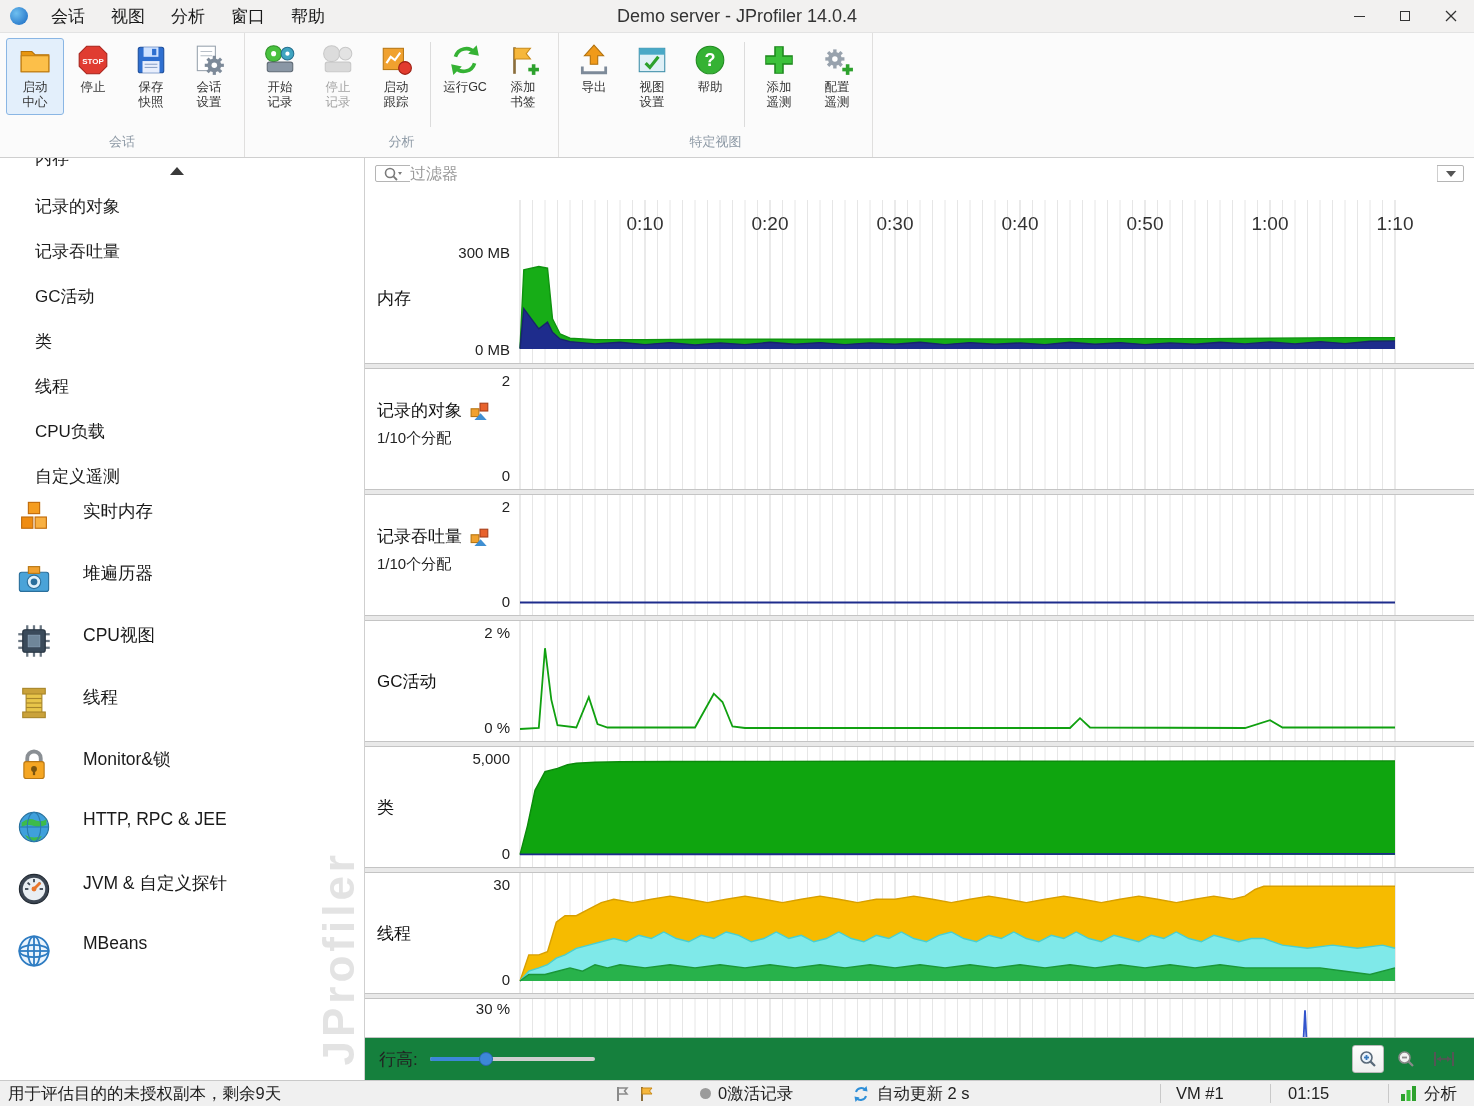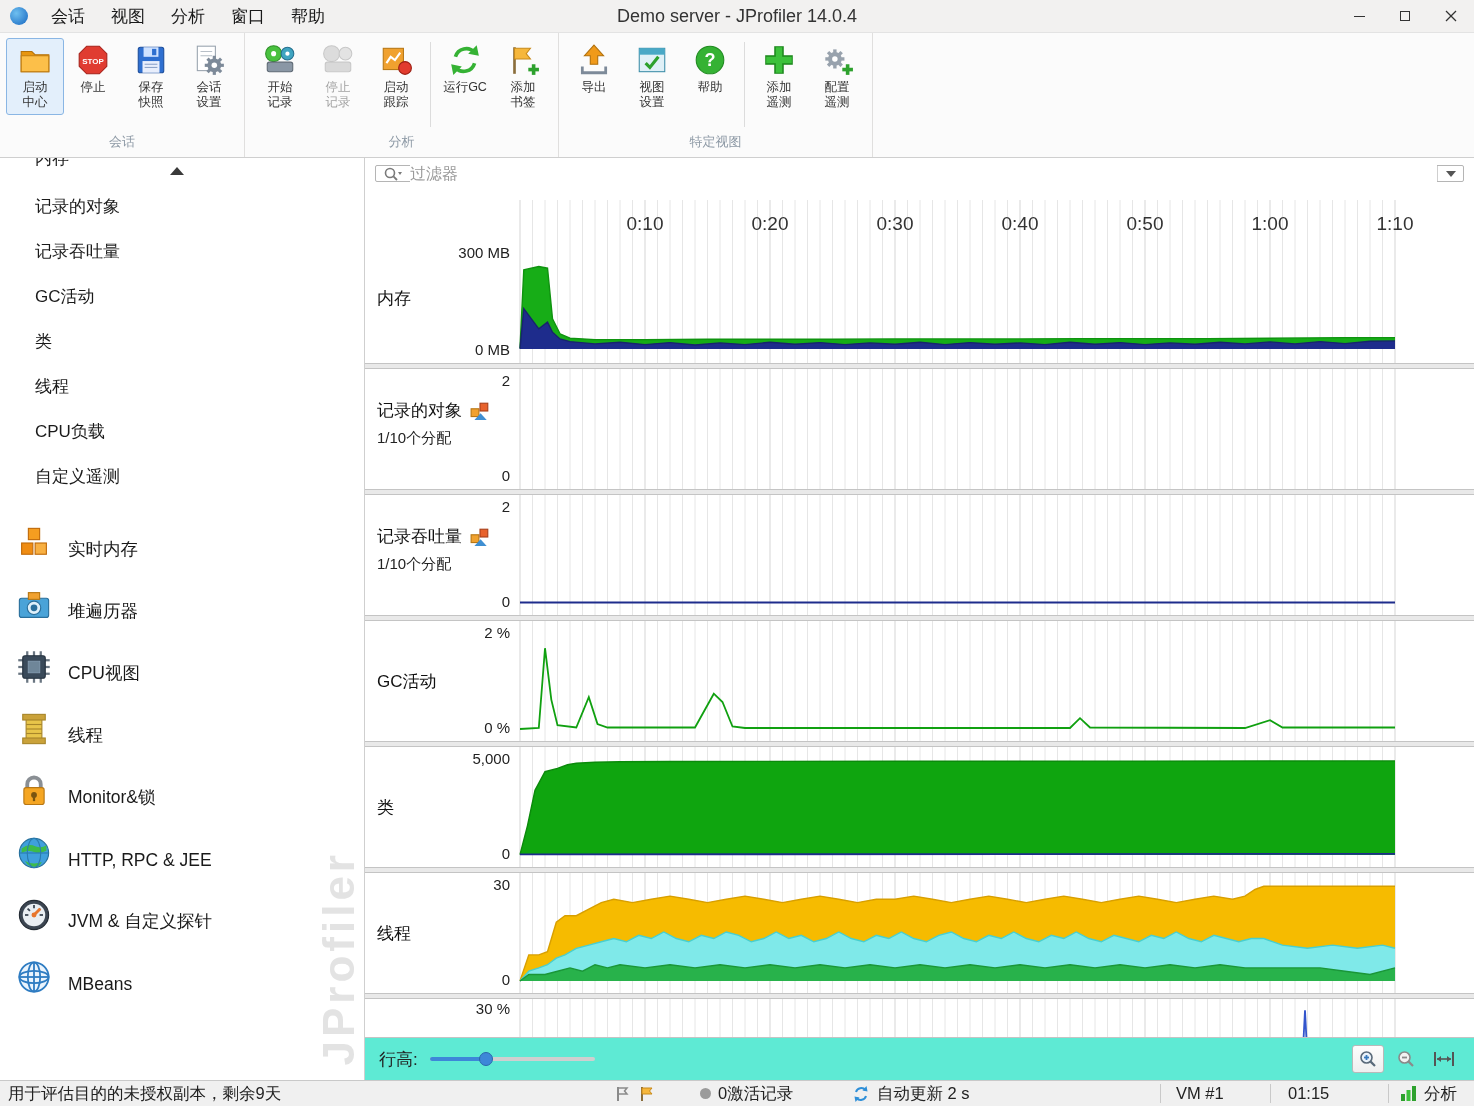--- a/index.html
+++ b/index.html
@@ -34,21 +34,21 @@
   
   .main { position:absolute; top:158px; bottom:26px; left:0; right:0; display:flex; }
 
   
   .sidebar { width:365px; border-right:1px solid #cfcfcf; background:#fff; position:relative; overflow:hidden; }
   .partial-item { height:26px; overflow:hidden; position:relative; }
   .partial-item .txt { margin-top:-11px; padding-left:35px; font-size:17px; }
   .scroll-up { position:absolute; left:170px; top:9px; width:0; height:0;
     border-left:7px solid transparent; border-right:7px solid transparent; border-bottom:8px solid #3a3a3a; }
   .tele-item { height:45px; line-height:45px; padding-left:35px; font-size:17px; cursor:default; }
-  .view-item { height:62px; display:flex; align-items:flex-end; gap:16px; padding-left:16px; font-size:17.5px; cursor:default; }
+  .view-item { height:62px; display:flex; align-items:flex-start; gap:31px; padding-left:16px; font-size:17.5px; cursor:default; }
   .view-item svg { width:36px; height:36px; flex:0 0 36px; }
   .watermark { position:absolute; right:0px; bottom:14px; writing-mode:vertical-rl; transform:rotate(180deg);
     font-size:44px; font-weight:bold; color:#e3e3e3; letter-spacing:4px; pointer-events:none; }
 
   
   .charts-panel { flex:1; display:flex; flex-direction:column; background:#fff; min-width:0; }
   .filter-row { height:42px; padding:7px 10px 6px 10px; }
   .filter-combo { height:17px; border:1px solid #b5b5b5; border-radius:2px; display:flex; align-items:center; background:#fff; }
   .filter-icon { width:34px; display:flex; align-items:center; justify-content:center; }
   .filter-input { flex:1; border:none; outline:none; font-size:16px; color:#333; font-family:"Liberation Sans",sans-serif; }
@@ -68,21 +68,21 @@
     font-size:17px; color:#111; display:flex; align-items:center; gap:8px; white-space:nowrap; }
   .row-label .name.mem { top:60%; }
   .row-label .name.hi { top:30px; transform:none; }
   .row-label .sub { position:absolute; left:12px; top:60px; font-size:15px; color:#222; }
   .rec-ico { width:20px; height:20px; }
   .plot { width:875px; flex:0 0 875px; position:relative; }
   .plot svg { display:block; overflow:visible; }
   .row-rest { flex:1; }
 
   
-  .controls-row { height:42px; display:flex; align-items:center; padding:0 14px; gap:12px; background:#5eead4; }
+  .controls-row { height:42px; display:flex; align-items:center; padding:0 14px; gap:12px; background:#15803d; }
   .ctl-label { font-size:17px; color:#222; }
   .slider { position:relative; width:165px; height:16px; }
   .slider .track { position:absolute; top:6px; left:0; right:0; height:4px; background:#cfcfcf; border-radius:2px; }
   .slider .fill { position:absolute; top:6px; left:0; width:56px; height:4px; background:#3d87d8; border-radius:2px; }
   .slider .thumb { position:absolute; top:1px; left:49px; width:14px; height:14px; border-radius:50%;
     background:#3d87d8; border:1px solid #2a67ad; }
   .zoom-btns { margin-left:auto; display:flex; gap:6px; align-items:center; }
   .zoom-btn { width:32px; height:28px; display:flex; align-items:center; justify-content:center;
     border:1px solid #b9b9b9; border-radius:3px; background:linear-gradient(#fdfdfd,#efefef); }
   .zoom-btn.flat { border-color:transparent; background:none; }

